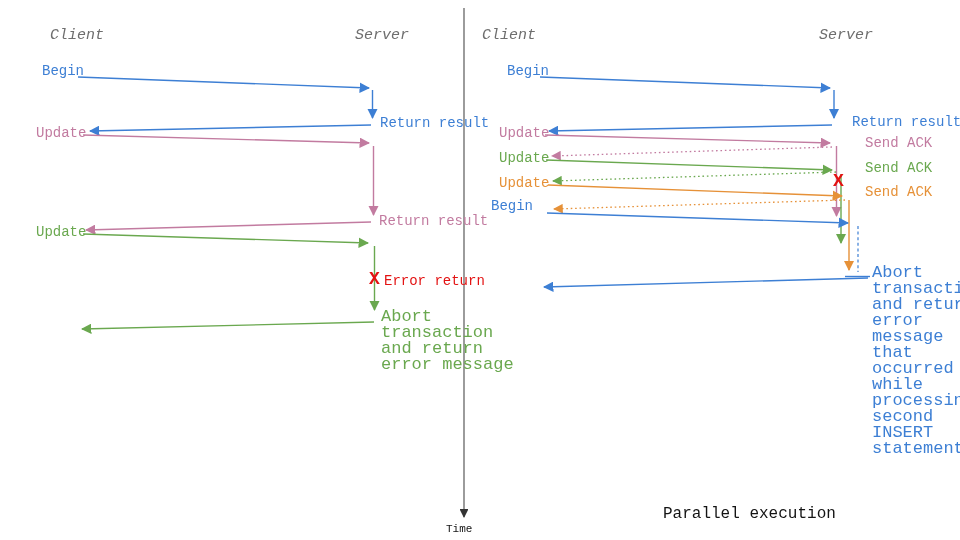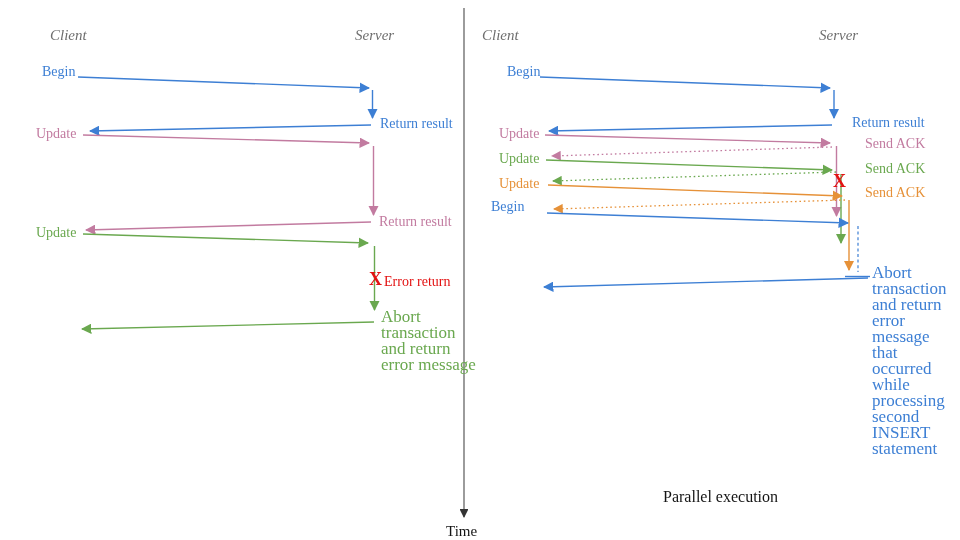--- a/index.html
+++ b/index.html
@@ -1,31 +1,31 @@
 <!DOCTYPE html>
 <html><head>
 <meta charset="utf-8">
 <style>
   html,body{margin:0;padding:0;background:#ffffff;}
   #stage{
     position:relative;width:960px;height:540px;background:#ffffff;
-    font-family:Liberation Serif, serif;overflow:hidden;
+    font-family:Liberation Mono, monospace;overflow:hidden;
   }
   #wires{position:absolute;left:0;top:0;width:960px;height:540px;}
   .label{position:absolute;white-space:nowrap;font-size:14px;line-height:15px;}
   .hdr{position:absolute;font-size:15px;font-style:italic;color:#6e6e6e;white-space:nowrap;}
   .cap{position:absolute;font-size:16px;color:#141414;white-space:nowrap;}
   .note{position:absolute;font-size:17px;line-height:16px;white-space:pre-line;}
   .xmark{position:absolute;font-size:18px;font-weight:bold;color:#e31212;line-height:18px;}
   .blue{color:#3d7fd4;}
   .pink{color:#c27ba0;}
   .green{color:#6aa84f;}
   .orange{color:#e69138;}
   .red{color:#e31212;}
-  .time{position:absolute;font-size:15px;color:#141414;white-space:nowrap;}
+  .time{position:absolute;font-size:11px;color:#141414;white-space:nowrap;}
 </style>
 </head>
 <body>
 
 <div id="stage">
 
   <svg id="wires" viewBox="0 0 960 540" xmlns="http://www.w3.org/2000/svg">
     <defs>
       <marker id="mB" viewBox="0 0 10 10" refX="9" refY="5" markerWidth="7.5" markerHeight="7.5" orient="auto">
         <path d="M0,0 L10,5 L0,10 z" fill="#3d7fd4"></path>
@@ -121,17 +121,17 @@
 transaction
 and return
 error message
 that occurred
 while
 processing
 second
 INSERT
 statement</div>
 
-  <div class="cap" style="left:663px;top:488px">Parallel execution</div>
+  <div class="cap" style="left:663px;top:505px">Parallel execution</div>
 
   <div class="time" style="left:446px;top:523px">Time</div>
 
 </div>
 
 </body></html>

